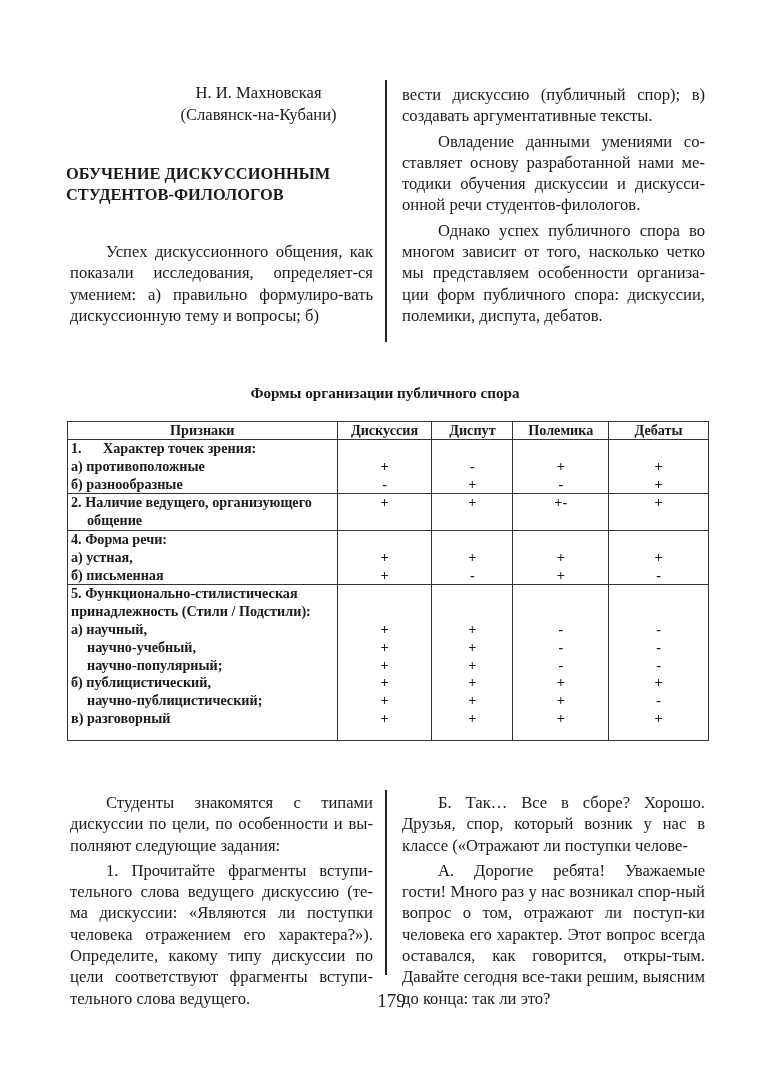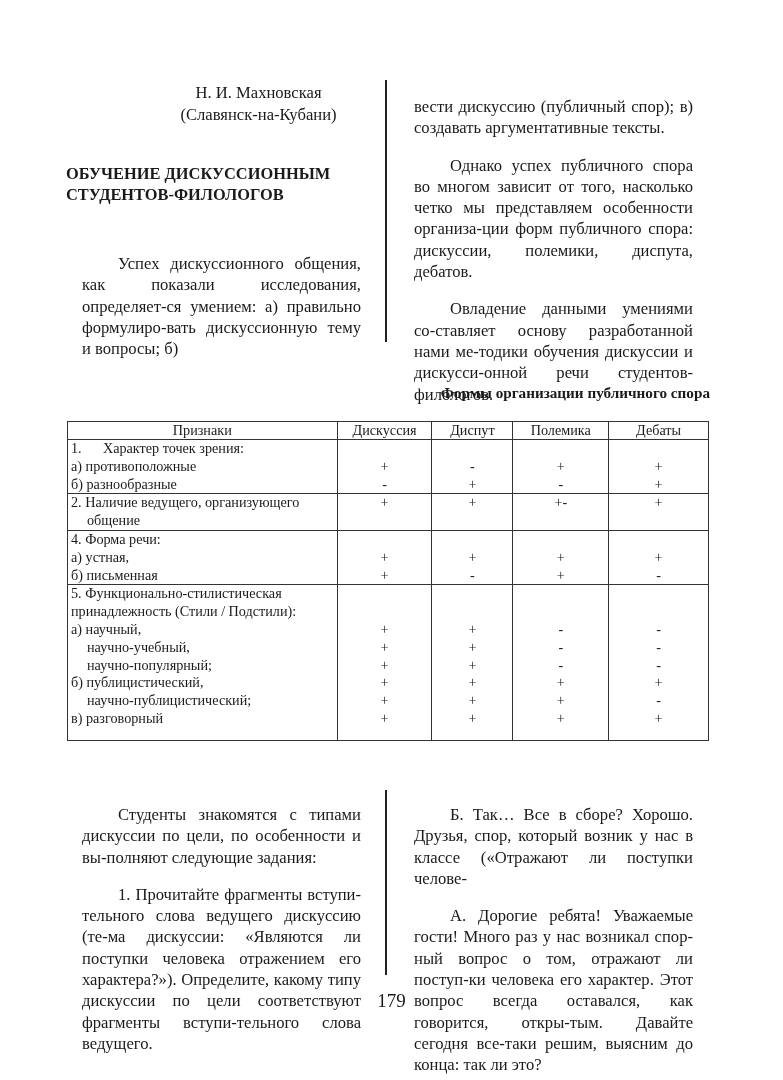--- a/index.html
+++ b/index.html
@@ -1,30 +1,30 @@
 <!DOCTYPE html>
 <html><head>
 <meta charset="utf-8">
 <style>
   html, body { margin: 0; padding: 0; background: #ffffff; }
   body { width: 783px; height: 1080px; position: relative; overflow: hidden;
          font-family: "Liberation Serif", "DejaVu Serif", serif; color: #1a1a1a; }
   .col { position: absolute; font-size: 16.6px; line-height: 21.3px; text-align: justify; }
-  .col p { margin: 16px; }
+  .col p { margin: 4px; }
   .indent { text-indent: 36px; }
   .author { position: absolute; left: 140px; top: 82px; width: 237px; text-align: center;
             font-size: 16.6px; line-height: 21.5px; }
   .title { position: absolute; left: 66px; top: 163px; width: 311px; text-align: left;
            font-weight: bold; font-size: 16.4px; line-height: 21px; }
   .vline { position: absolute; width: 1.5px; background: #222; }
-  .table-title { position: absolute; left: 60px; top: 384px; width: 650px; text-align: right;
+  .table-title { position: absolute; left: 60px; top: 384px; width: 650px; text-align: center;
                  font-weight: bold; font-size: 15.2px; }
   table.forms { position: absolute; left: 67px; top: 421px; width: 642px;
                 border-collapse: collapse; font-size: 14.2px; line-height: 17.8px; }
-  table.forms td, table.forms th { border: 1.5px solid #333; padding: 0 3px; vertical-align: top; font-weight: normal; }
+  table.forms td, table.forms th { border: 1.5px solid #333; padding: 0 3px; vertical-align: top; font-weight: bold; }
   table.forms th { text-align: center; height: 17px; line-height: 17px; }
   table.forms td.val { text-align: center; padding-top: 0; }
   .sub2 { padding-left: 16px; }
   .pm { display: block; height: 17.8px; }
   .pageno { position: absolute; left: 0; width: 783px; top: 990px; text-align: center; font-size: 19px; }
 </style>
 </head>
 <body>
 
 <div class="author">
@@ -38,22 +38,22 @@
 </div>
 
 <div class="col" style="left:66px; top:237px; width:311px;">
   <p class="indent">Успех дискуссионного общения, как показали исследования, определяет-ся умением: а) правильно формулиро-вать дискуссионную тему и вопросы; б)</p>
 </div>
 
 <div class="vline" style="left:385px; top:80px; height:262px;"></div>
 
 <div class="col" style="left:398px; top:80px; width:311px;">
   <p>вести дискуссию (публичный спор); в) создавать аргументативные тексты.</p>
+  <p class="indent">Овладение данными умениями со-ставляет основу разработанной нами ме-тодики обучения дискуссии и дискусси-онной речи студентов-филологов.</p>
   <p class="indent">Однако успех публичного спора во многом зависит от того, насколько четко мы представляем особенности организа-ции форм публичного спора: дискуссии, полемики, диспута, дебатов.</p>
-  <p class="indent">Овладение данными умениями со-ставляет основу разработанной нами ме-тодики обучения дискуссии и дискусси-онной речи студентов-филологов.</p>
 </div>
 
 <div class="table-title">Формы организации публичного спора</div>
 
 <table class="forms">
   <colgroup>
     <col style="width:270px">
     <col style="width:95px">
     <col style="width:81px">
     <col style="width:96px">

